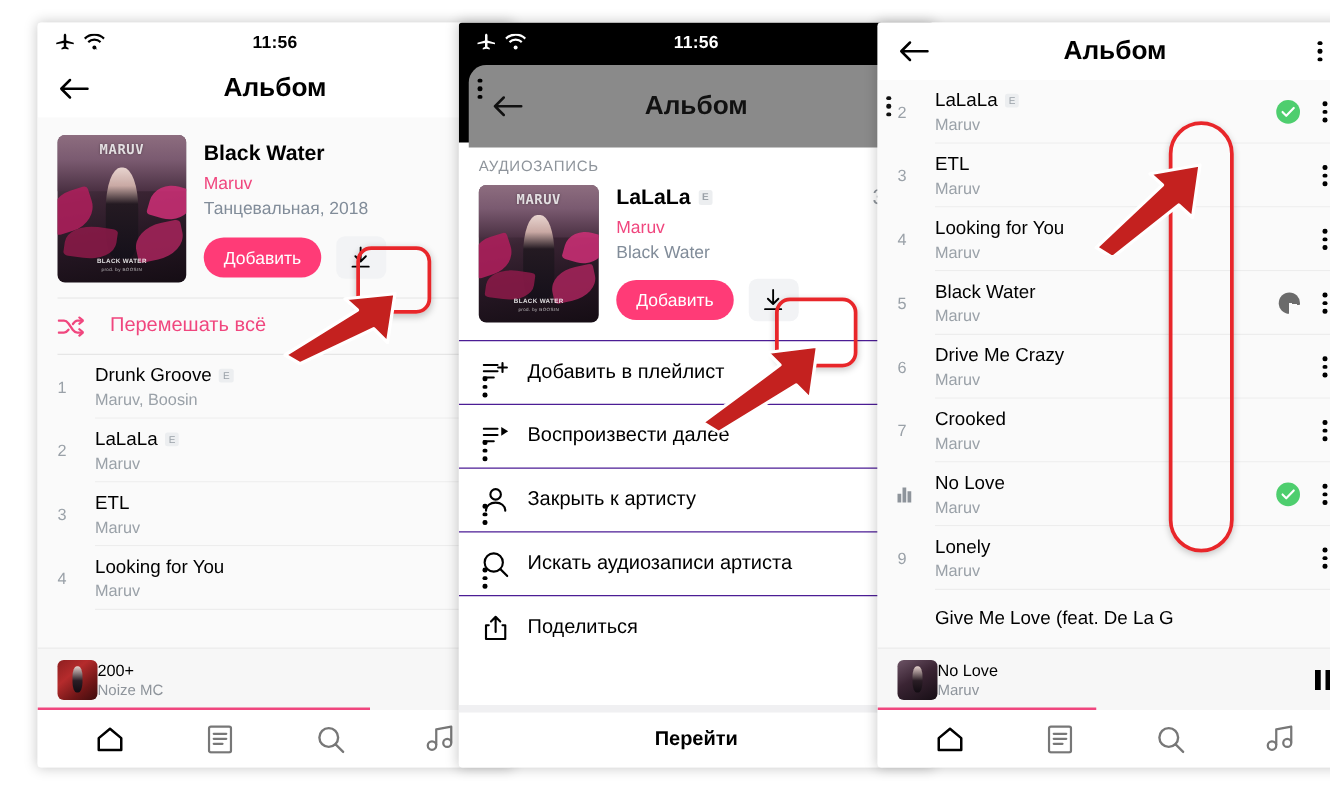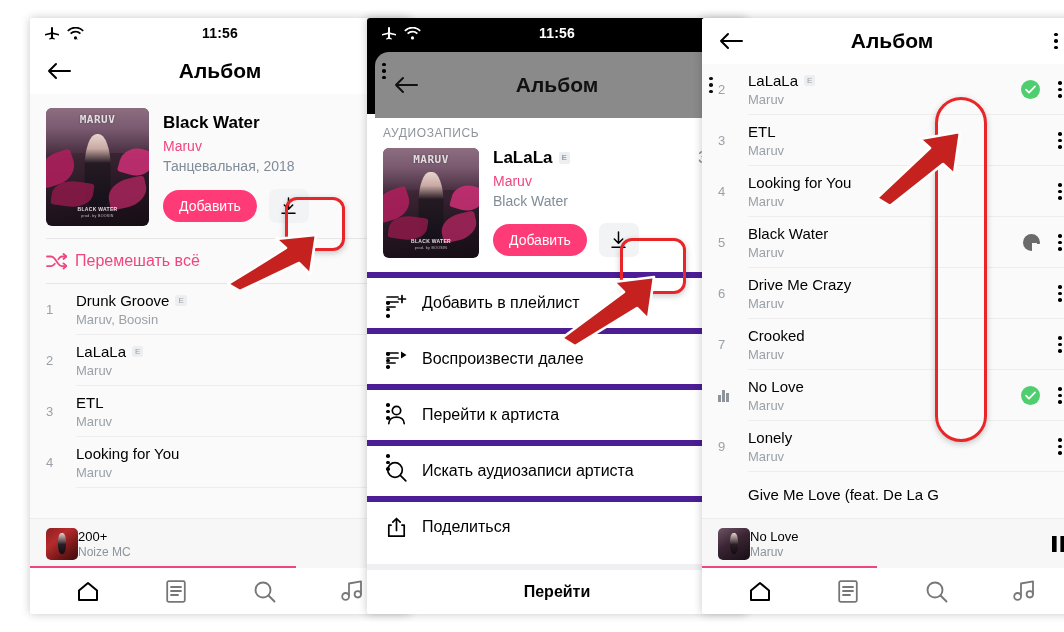--- a/index.html
+++ b/index.html
@@ -112,21 +112,21 @@
   
   .hl-box{
     position:absolute; border:3px solid #e8262a; border-radius:12px;
     pointer-events:none; box-shadow:0 2px 6px rgba(0,0,0,.22);
   }
   .arrow{ position:absolute; pointer-events:none; }
 
   
   .divider{ height:1px; background:#e6e6e6; margin:0 16px; }
   .shuffle-row{
-    display:flex; align-items:center; gap:8px;
+    display:flex; align-items:center; gap:21px;
     padding:13px 16px; color:#f0467e; font-size:16px; background:#fafafa;
   }
 
   
   .track{
     display:flex; align-items:center; background:#fafafa;
     padding:8px 12px 8px 16px; position:relative; min-height:46px;
   }
   .track .num{
     width:22px; flex:0 0 22px; text-align:left;
@@ -196,21 +196,21 @@
   .sheet-track .cover{ width:96px; height:110px; }
   .st-meta{ flex:1 1 auto; padding-left:14px; min-width:0; position:relative; }
   .st-line1{ display:flex; align-items:center; justify-content:space-between; }
   .st-title{ font-size:17px; font-weight:bold; color:#000; display:flex; align-items:center; gap:6px; }
   .st-dur{ font-size:17px; color:#8e949b; }
   .st-artist{ font-size:14px; color:#f0467e; margin-top:5px; }
   .st-album{ font-size:14px; color:#818c99; margin-top:4px; }
   .menu-item{
     display:flex; align-items:center; gap:15px;
     padding:14px 18px; font-size:16px; color:#000; cursor:pointer;
-    border-top:6px solid #4c1d95;
+    border-top:1px solid #4c1d95;
   }
   .menu-item .mi-ic{ width:22px; height:22px; flex:0 0 22px;
                      display:flex; align-items:center; justify-content:center; }
   .sheet-close{
     flex:0 0 50px; border-top:6px solid #f0f0f2;
     display:flex; align-items:center; justify-content:center;
     font-size:16px; font-weight:bold; color:#000; cursor:pointer;
   }
 </style>
 </head>
@@ -508,21 +508,21 @@
         <span>Воспроизвести далее</span>
       </div>
 
       <div class="menu-item">
         <span class="mi-ic">
           <svg width="19" height="20" viewBox="0 0 19 20">
               <circle cx="9.5" cy="5.5" r="4.2" stroke="#000" stroke-width="1.7" fill="none"></circle>
               <path d="M1.8 18.6c0-4.2 3.5-6.5 7.7-6.5s7.7 2.3 7.7 6.5" stroke="#000" stroke-width="1.7" fill="none" stroke-linecap="round"></path>
             </svg>
         </span>
-        <span>Перейти к артиста</span>
+        <span>Закрыть к артисту</span>
       </div>
 
       <div class="menu-item">
         <span class="mi-ic">
           <svg width="21" height="21" viewBox="0 0 21 21">
               <circle cx="9" cy="9" r="7.3" stroke="#000" stroke-width="1.7" fill="none"></circle>
               <path d="M14.3 14.3 19.8 19.8" stroke="#000" stroke-width="1.7" stroke-linecap="round"></path>
             </svg>
         </span>
         <span>Искать аудиозаписи артиста</span>

